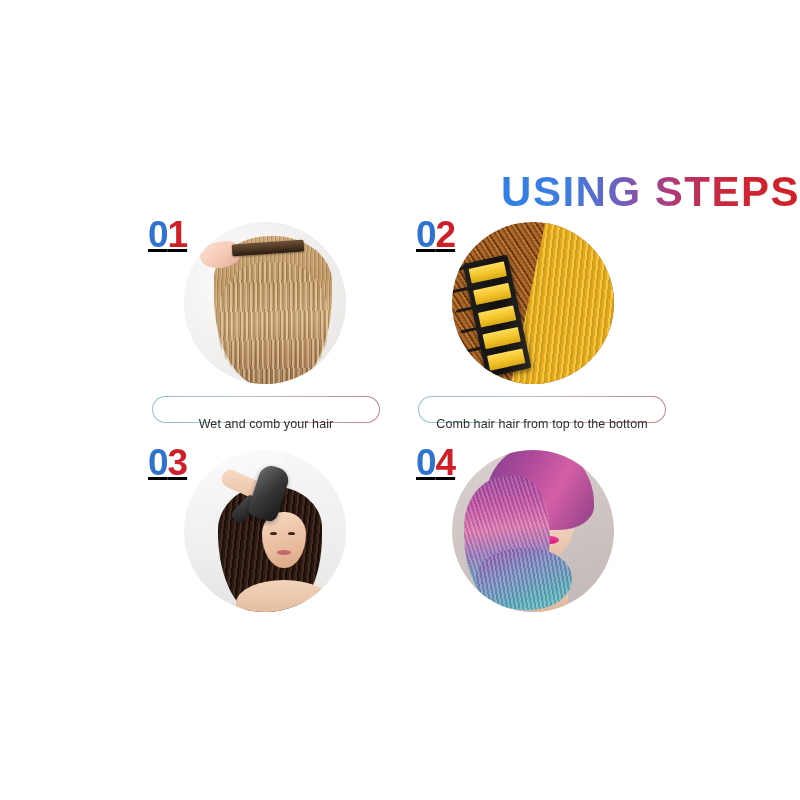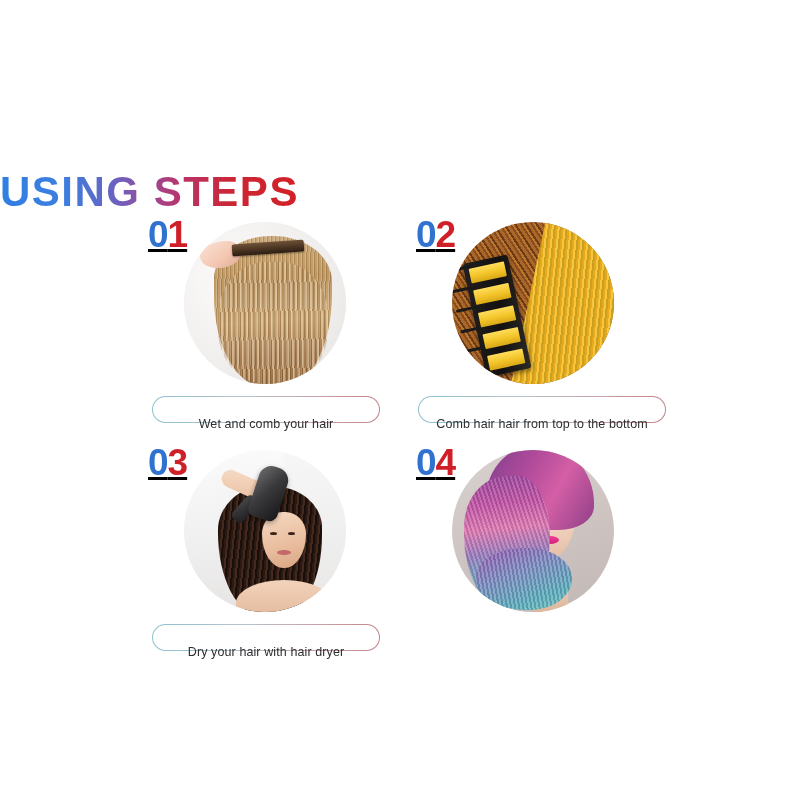--- a/index.html
+++ b/index.html
@@ -21,21 +21,21 @@
     height: 800px;
     background: #ffffff;
   }
 
   
   .title-wrap {
     position: absolute;
     top: 142px;
     left: 0;
     width: 800px;
-    text-align: left;
+    text-align: right;
   }
   .title {
     display: inline-block;
     font-family: "Liberation Sans", sans-serif;
     font-weight: bold;
     font-size: 42px;
     letter-spacing: 1.5px;
     line-height: 1.05;
     background-image: linear-gradient(90deg,
         #2f7fe4 0%,
@@ -475,25 +475,20 @@
               <span class="eye r"></span>
               <span class="lips"></span>
             </div>
             <div class="shoulder"></div>
             <div class="arm"></div>
             <div class="dryer-handle"></div>
             <div class="dryer"></div>
           </div>
         </div>
 
-        <div class="pill">
-          <div class="pill-inner">
-            <span class="pill-text">Dry your hair with hair dryer</span>
-          </div>
-        </div>
       </div>
 
       <div class="cell right">
         <div class="step-num"><span class="d0">0</span><span class="d1">4</span></div>
 
         <div class="circle">
           <div class="photo ph-colorhair">
             <div class="neck"></div>
             <div class="face">
               <span class="brow l"></span>

